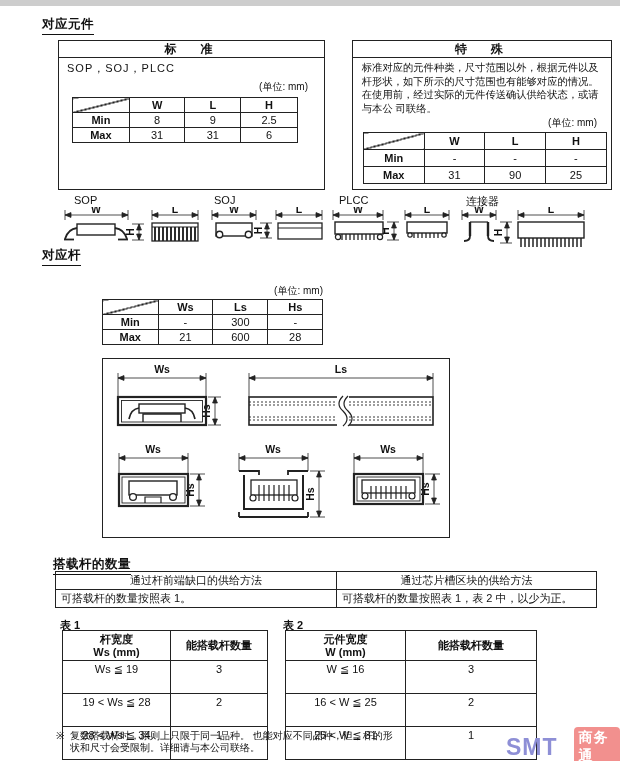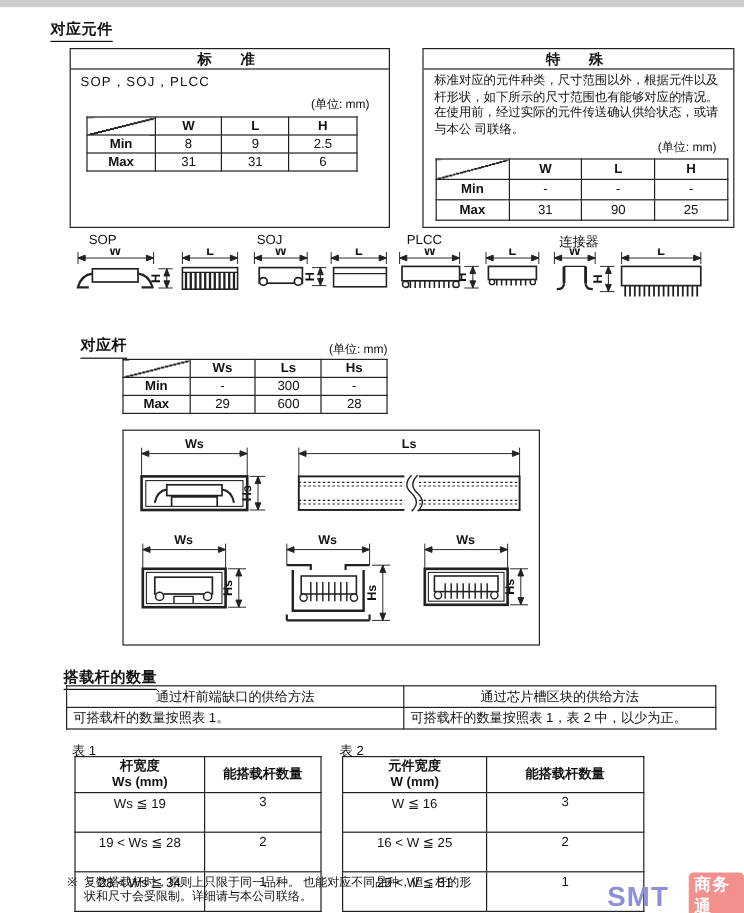--- a/index.html
+++ b/index.html
@@ -57,21 +57,21 @@
   .rod-table { position:absolute; left:102px; top:299px; width:221px; }
 
   .big-box { position:absolute; left:102px; top:358px; width:348px; height:180px;
              border:1.6px solid #222; box-sizing:border-box; }
 
   
   .supply-table { position:absolute; left:55px; top:571px; width:542px; }
   .supply-table td { border:1.2px solid #222; font-size:11px; height:17px; padding:0 5px;margin-top:32px; }
   .supply-table .hdr-cell { text-align:center; }
 
-  .tbl-label { position:absolute; font-size:11px; font-weight:normal; }
+  .tbl-label { position:absolute; font-size:11px; font-weight:bold; }
   .cap-table th, .cap-table td { border:1.2px solid #222; font-size:11px; text-align:center; }
   .cap-table th { font-weight:bold; line-height:13px; height:27px; padding:1px 2px; }
   .cap-table td { height:29px; vertical-align:top; padding-top:2px; }
   .t1 { position:absolute; left:62px;  top:630px; width:206px; }
   .t2 { position:absolute; left:285px; top:630px; width:252px; }
 
   .footnote { position:absolute; left:56px; top:730px; display:flex; font-size:10px; line-height:11.5px; }
   .footnote .marker { width:14px; }
 
   .logo { position:absolute; left:506px; top:727px; display:flex; align-items:center; }
@@ -336,40 +336,40 @@
             <line x1="111" y1="31" x2="111" y2="40"></line>
               <line x1="115" y1="31" x2="115" y2="40"></line>
             <line x1="119" y1="31" x2="119" y2="40"></line>
               <line x1="123" y1="31" x2="123" y2="40"></line>
           </g>
         </g>
       </svg>
     </div>
   </div>
 
-  <div class="sec-title" style="left:42px; top:280px;margin-left:25px;">对应杆</div>
+  <div class="sec-title" style="left:42px; top:247px;">对应杆</div>
   <div class="rod-unit">(单位: mm)</div>
 
   <table class="dim-table rod-table">
     <tbody>
         <tr>
       <td class="diag" style="width:55px;"></td>
       <th style="width:55px;">Ws</th>
       <th style="width:55px;">Ls</th>
       <th style="width:55px;">Hs</th>
     </tr>
     <tr>
       <td class="lbl">Min</td>
       <td>-</td>
       <td>300</td>
       <td>-</td>
     </tr>
     <tr>
       <td class="lbl">Max</td>
-      <td>29</td>
+      <td>21</td>
       <td>600</td>
       <td>28</td>
     </tr>
   </tbody>
     </table>
 
   <div class="big-box">
     <svg width="344" height="176" viewBox="0 0 344 176">
 
       <g class="dwg" stroke-width="0.8">

